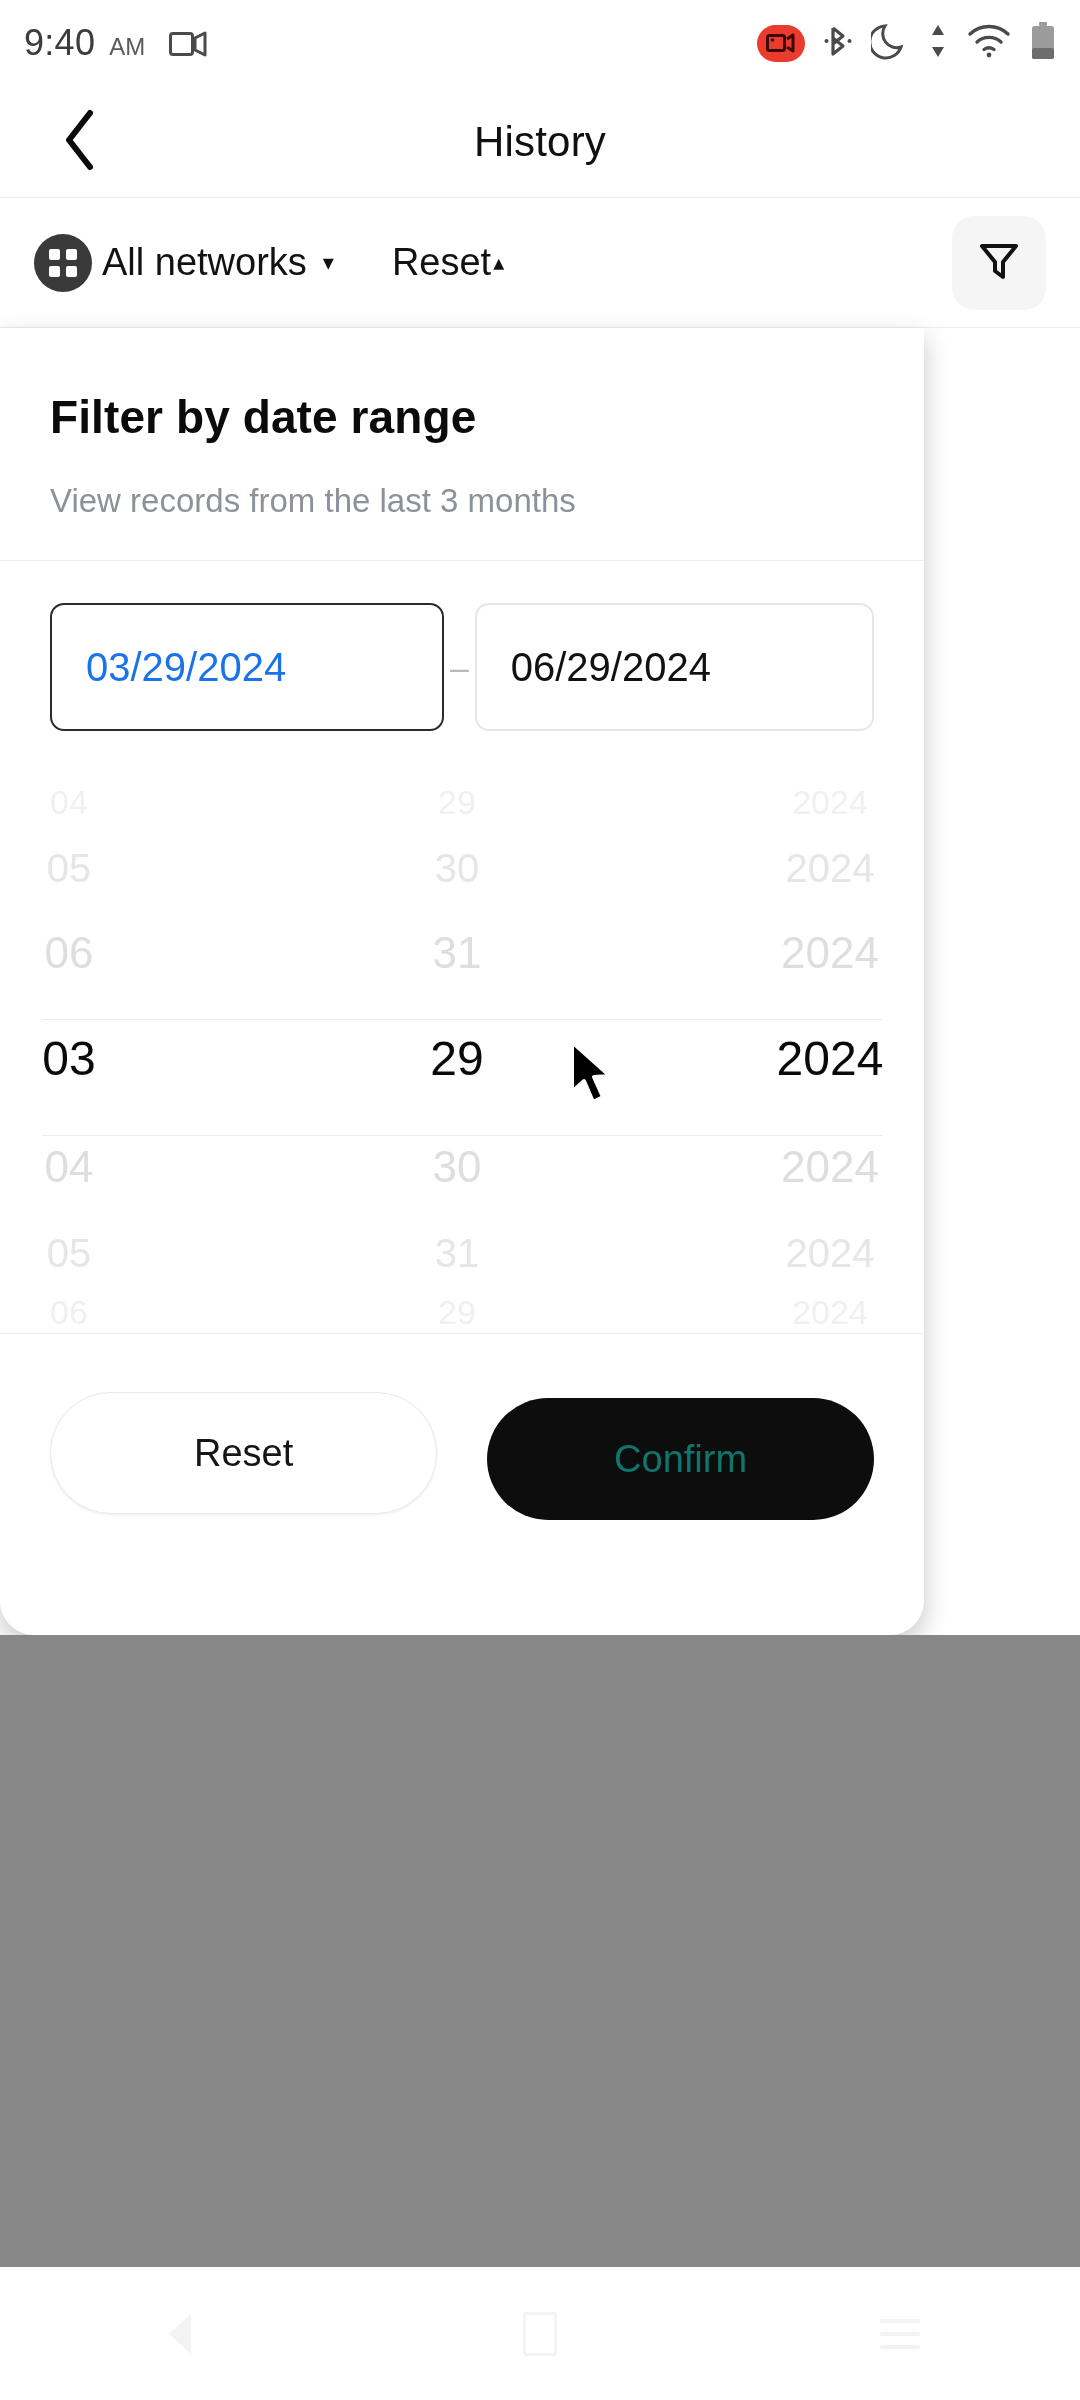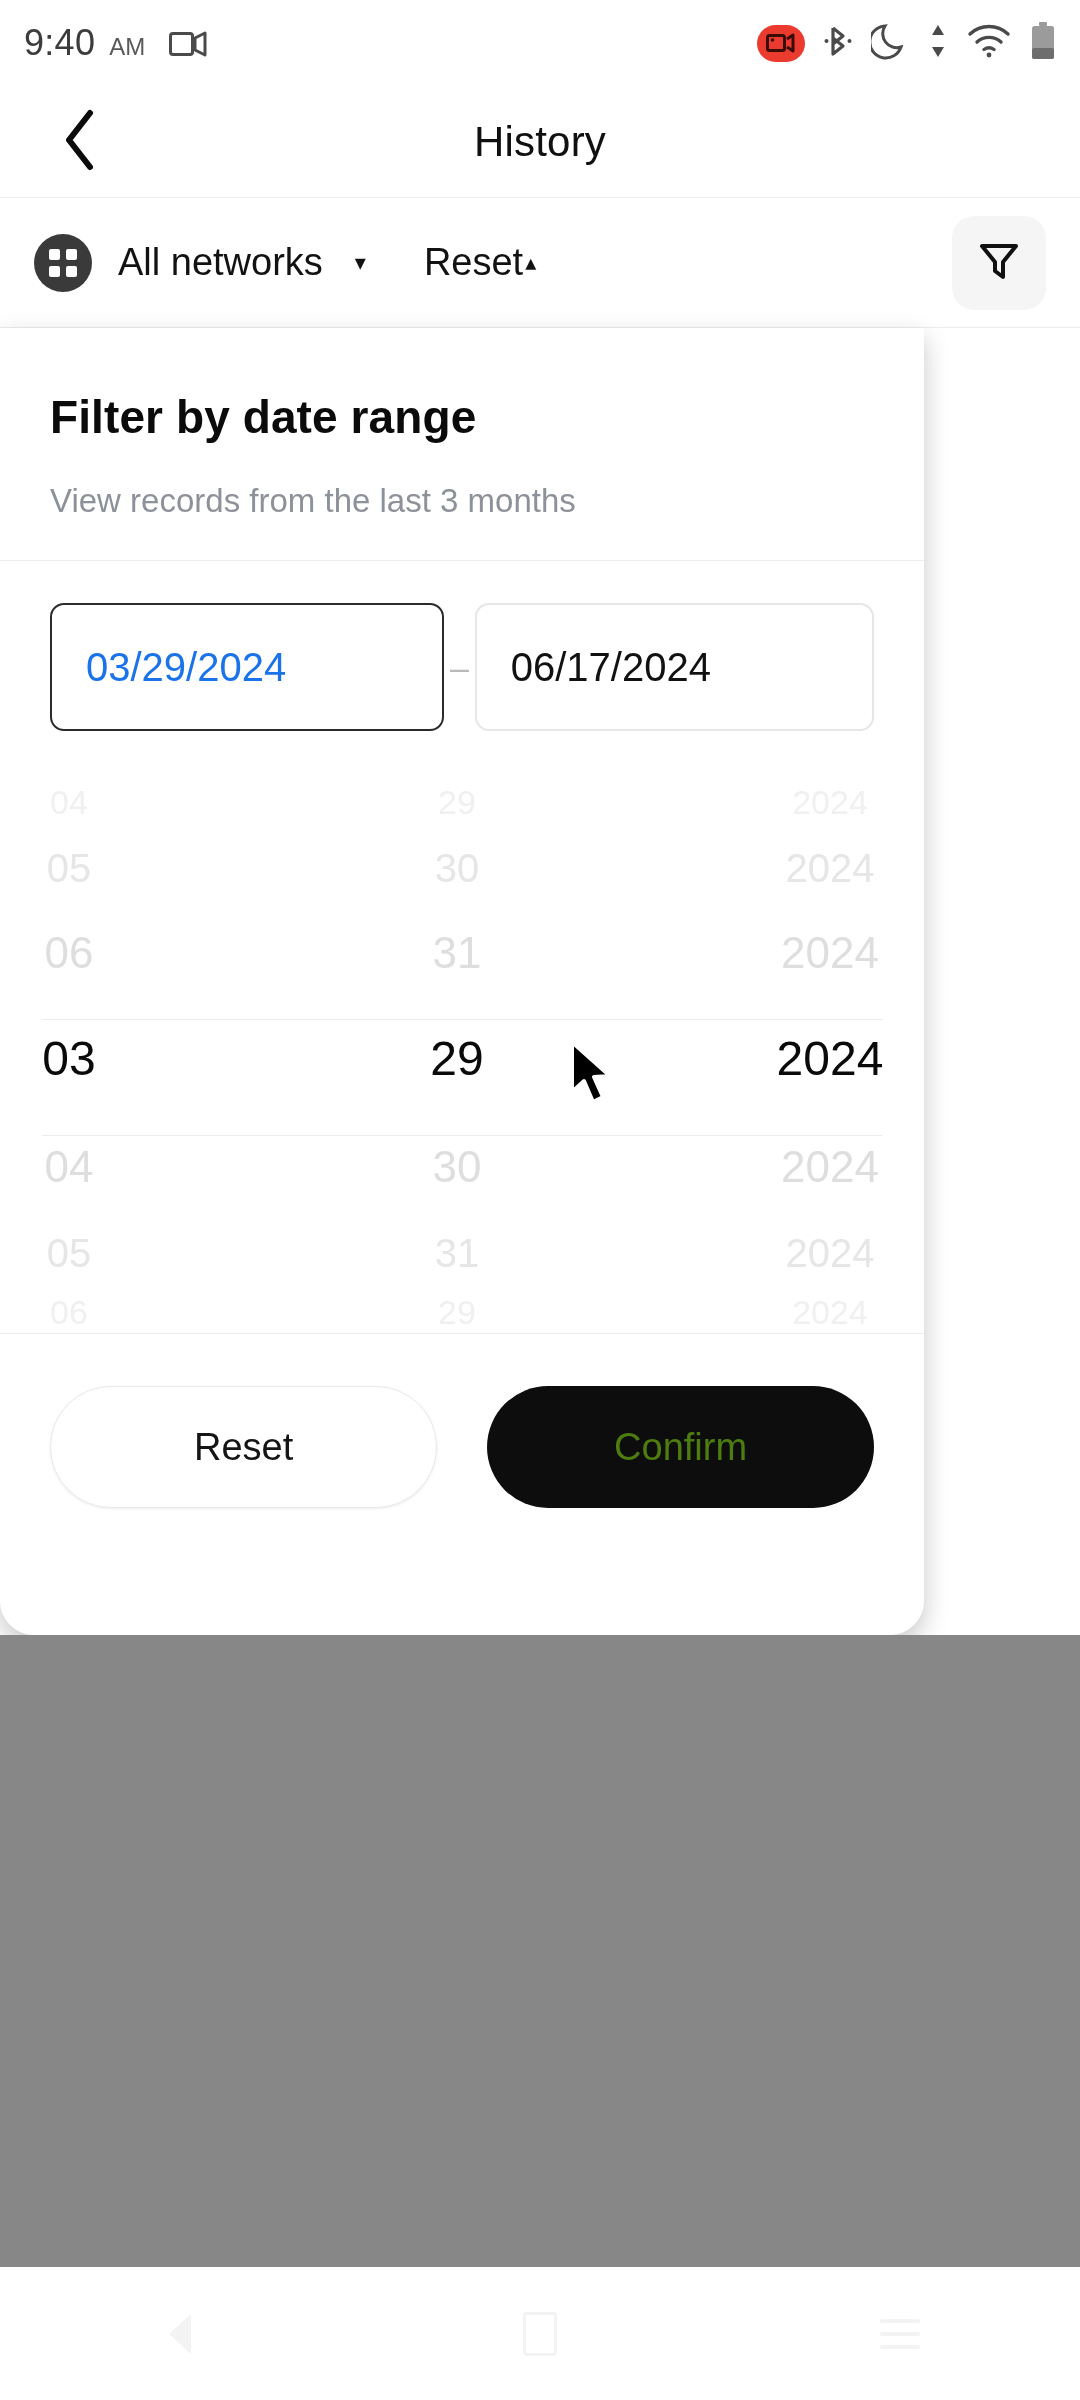--- a/index.html
+++ b/index.html
@@ -48,21 +48,21 @@
     font-size:42px; font-weight:400; color:#101010; letter-spacing:.2px;
   }
 
   
   .chipbar {
     position:absolute; top:198px; left:0; width:1080px; height:130px;
     display:flex; align-items:center; padding:0 34px;
     background:#fff;
     border-bottom:1px solid #ededed;
   }
-  .chip-net { display:flex; align-items:center; gap:26px; }
+  .chip-net { display:flex; align-items:center; gap:10px; }
   .grid-circle {
     width:58px; height:58px; border-radius:50%; background:#3a3a3a;
     display:grid; grid-template-columns:1fr 1fr; grid-template-rows:1fr 1fr;
     gap:6px; padding:15px;
   }
   .grid-circle i { display:block; background:#ffffff; border-radius:2px; }
   .chip-label { font-size:38px; color:#121212; }
   .caret { font-size:22px; color:#111; line-height:1; margin-left:6px; }
   .chip-date { display:flex; align-items:center; margin-left:58px; }
   .chip-date .chip-label { font-size:38px; }
@@ -140,21 +140,21 @@
   .btn {
     height:122px; border-radius:62px;
     display:flex; align-items:center; justify-content:center;
     font-size:38px;
   }
   .btn-reset {
     width:464px; background:#ffffff; color:#151515;
     border:1px solid #e9e9e9;
     box-shadow:0 1px 3px rgba(0,0,0,.07);
   }
-  .btn-confirm { width:464px; background:#0d0d0d; color:#4d7c0f; }
+  .btn-confirm { width:464px; background:#0d0d0d; color:#0f766e;margin-top:12px; }
 
   
   .scrim {
     position:absolute; top:1635px; left:0; width:1080px; height:632px;
     background:#878787;
   }
 
   
   .navbar {
     position:absolute; top:2267px; left:0; width:1080px; height:133px;
@@ -273,21 +273,21 @@
 
     <div class="sheet-head">
       <div class="sheet-title">Filter by date range</div>
       <div class="sheet-sub">View records from the last 3 months</div>
     </div>
     <div class="sheet-div"></div>
 
     <div class="inputs-row">
       <div class="date-field start">03/29/2024</div>
       <div class="range-dash">–</div>
-      <div class="date-field end">06/17/2024</div>
+      <div class="date-field end">06/29/2024</div>
     </div>
 
     <div class="picker">
       <div class="sel-line sel-top"></div>
       <div class="sel-line sel-bot"></div>
       <div class="picker-cols">
         <div class="pcol month">
           <div class="prow r0">04</div>
           <div class="prow r1">05</div>
           <div class="prow r2">06</div>

